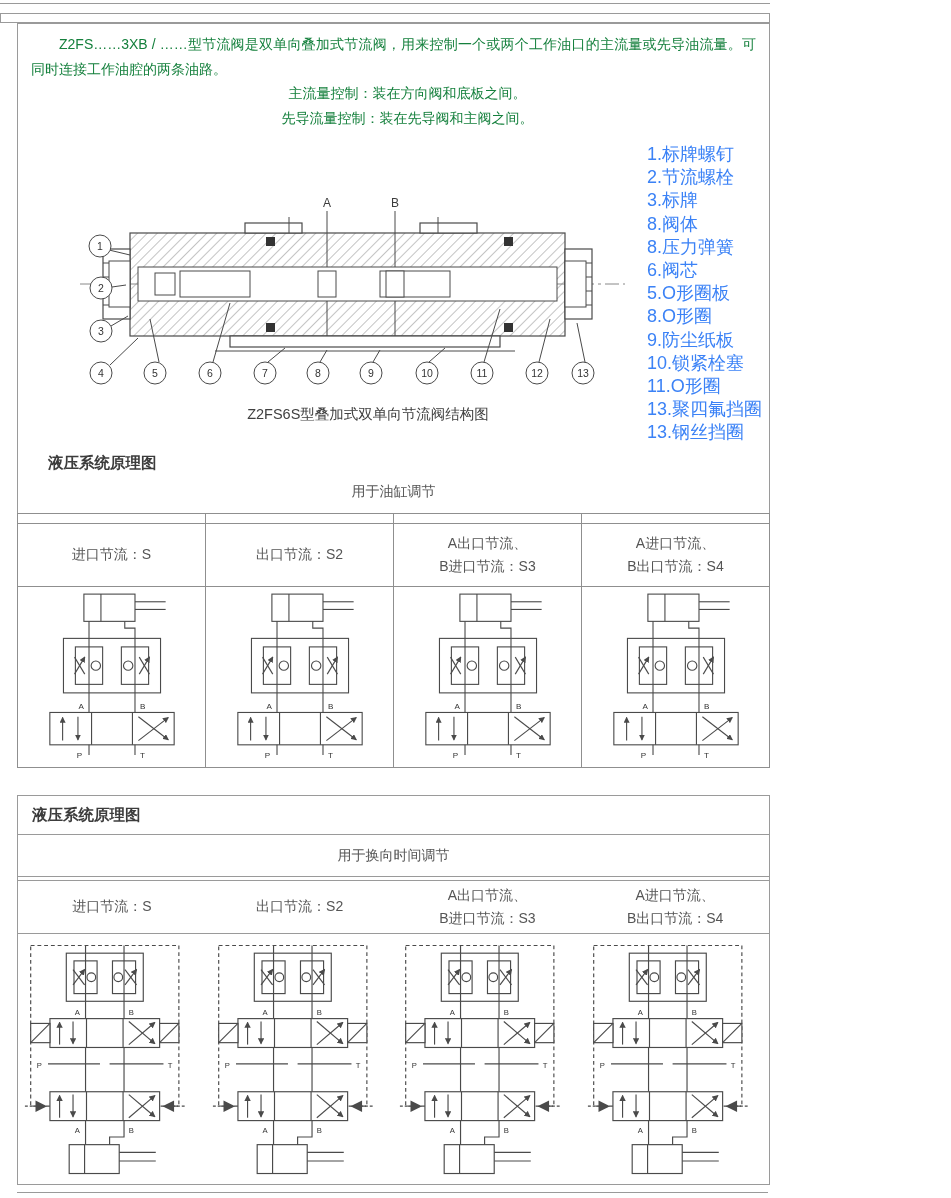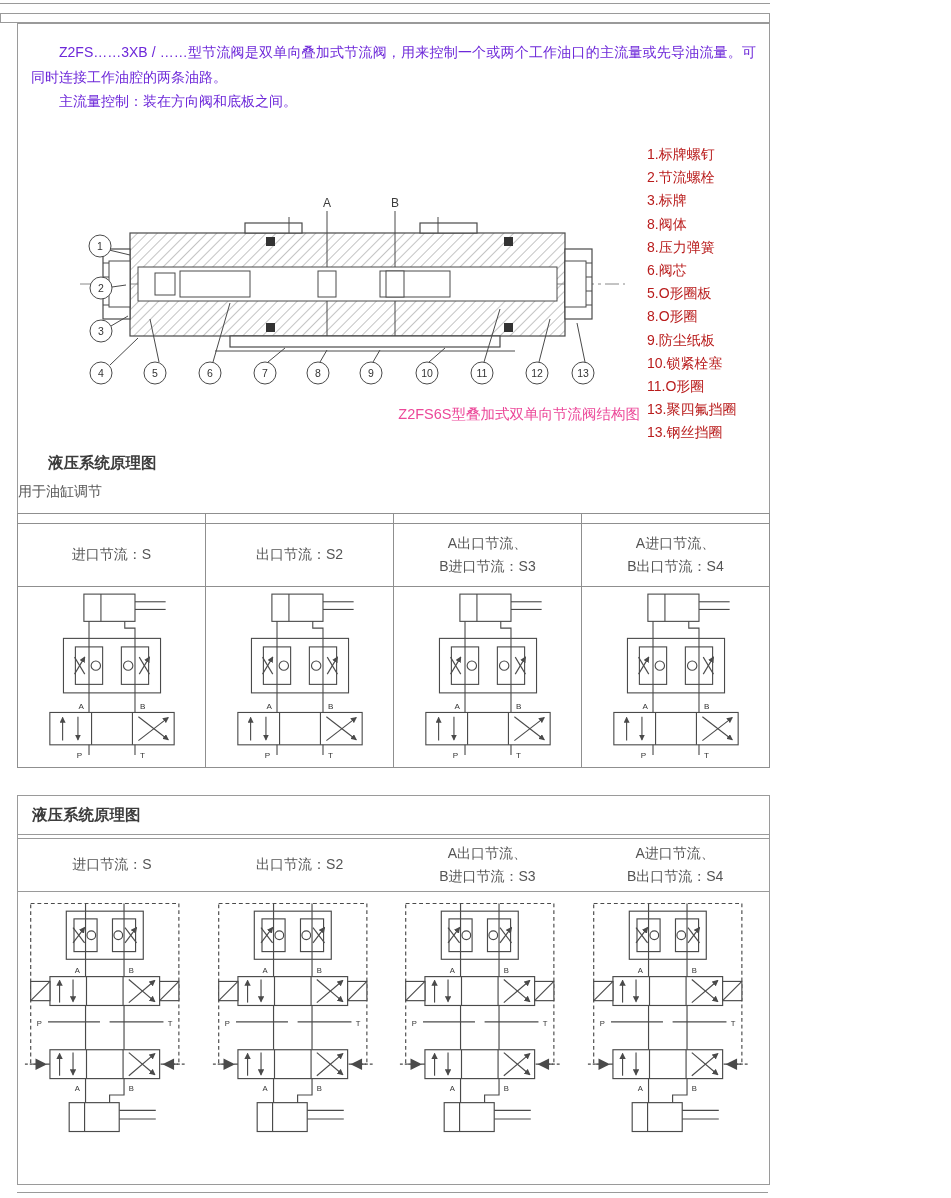--- a/index.html
+++ b/index.html
@@ -4,29 +4,29 @@
 <style>
   html,body{margin:0;padding:0;}
   body{
     width:951px;height:1198px;background:#ffffff;position:relative;overflow:hidden;
     font-family:"Liberation Sans","DejaVu Sans",sans-serif;color:#4d4d4d;
   }
   .top-rule{position:absolute;top:3px;left:0;width:770px;border-top:1px solid #9a9a9a;}
   .top-strip{position:absolute;top:13px;left:0;width:768px;height:8px;border:1px solid #9a9a9a;background:#fff;}
   
   .main-box{position:absolute;top:23px;left:17px;width:751px;height:490px;border:1px solid #9a9a9a;background:#fff;}
-  .intro{padding:16px 13px 0 13px;font-size:14px;line-height:1.75;color:#6d28d9;}
+  .intro{padding:8px 13px 0 13px;font-size:14px;line-height:1.75;color:#15803d;}
   .intro p{margin:0;text-indent:2em;text-align:justify;}
-  .intro p.plain{text-align:left;}
-  .parts-list{position:absolute;top:119px;left:629px;width:125px;font-size:14px;color:#b91c1c;}
+  .intro p.plain{text-align:center;}
+  .parts-list{position:absolute;top:119px;left:629px;width:125px;font-size:18px;color:#3b82f6;}
   .parts-list div{line-height:23.2px;white-space:nowrap;}
   .structure-svg{position:absolute;top:167px;left:62px;}
-  .diagram-caption{position:absolute;top:381px;left:62px;width:560px;text-align:right;font-size:14.5px;color:#ec4899;}
+  .diagram-caption{position:absolute;top:381px;left:70px;width:560px;text-align:center;font-size:14.5px;color:#404040;}
   .sec1-title{position:absolute;top:429px;left:30px;font-size:15.5px;font-weight:bold;color:#3c3c3c;}
-  .sec1-subtitle{position:absolute;top:459px;left:0;width:100%;text-align:left;font-size:14px;color:#555;}
+  .sec1-subtitle{position:absolute;top:459px;left:0;width:100%;text-align:center;font-size:14px;color:#555;}
   
   table.t1{position:absolute;top:513px;left:17px;width:753px;border-collapse:collapse;table-layout:fixed;background:#fff;}
   table.t1 td{border:1px solid #8f8f8f;padding:0;}
   table.t1 tr.thin td{height:9px;}
   table.t1 tr.heads td{height:62px;text-align:center;vertical-align:middle;font-size:14px;color:#555;line-height:1.65;}
   table.t1 tr.schs td{height:180px;text-align:center;vertical-align:middle;}
   
   .box2{position:absolute;top:795px;left:17px;width:751px;height:388px;border:1px solid #9a9a9a;background:#fff;}
   .box2 .title-row{height:38px;display:flex;align-items:center;padding-left:14px;border-bottom:1px solid #9a9a9a;
     font-size:15.5px;font-weight:bold;color:#3c3c3c;}
@@ -133,20 +133,21 @@
   </defs>
 </svg>
 
 <div class="top-rule"></div>
 <div class="top-strip"></div>
 
 <div class="main-box">
   <div class="intro">
     <p>Z2FS……3XB / ……型节流阀是双单向叠加式节流阀，用来控制一个或两个工作油口的主流量或先导油流量。可同时连接工作油腔的两条油路。</p>
     <p class="plain">主流量控制：装在方向阀和底板之间。</p>
+    <p class="plain">先导流量控制：装在先导阀和主阀之间。</p>
   </div>
 
   <div class="parts-list">
     <div>1.标牌螺钉</div>
     <div>2.节流螺栓</div>
     <div>3.标牌</div>
     <div>8.阀体</div>
     <div>8.压力弹簧</div>
     <div>6.阀芯</div>
     <div>5.O形圈板</div>
@@ -315,20 +316,21 @@
         <text x="50" y="199" text-anchor="end" font-size="9.5" fill="#333">P</text>
         <text x="118" y="199" font-size="9.5" fill="#333">T</text>
       </svg>
     </td>
   </tr>
 </tbody>
   </table>
 
 <div class="box2">
   <div class="title-row">液压系统原理图</div>
+  <div class="subtitle-row">用于换向时间调节</div>
   <div class="dbl-gap"></div>
   <div class="heads2">
     <div class="hcell">
       <span>进口节流：S</span>
       <span></span>
     </div>
     <div class="hcell">
       <span>出口节流：S2</span>
       <span></span>
     </div>

